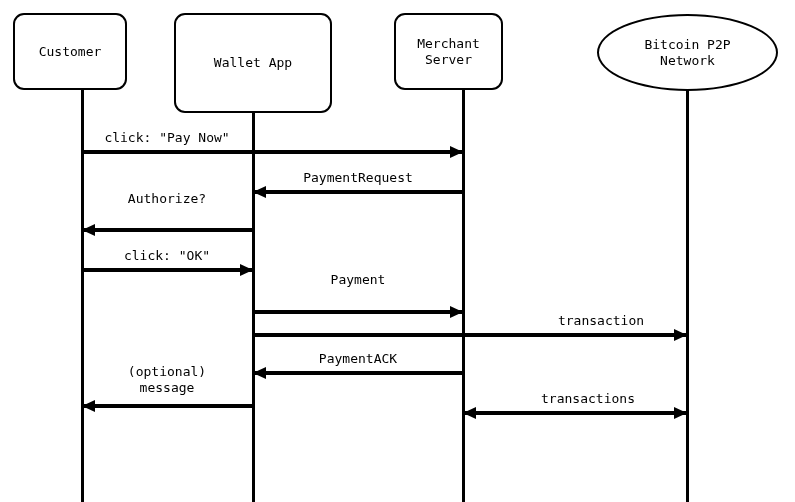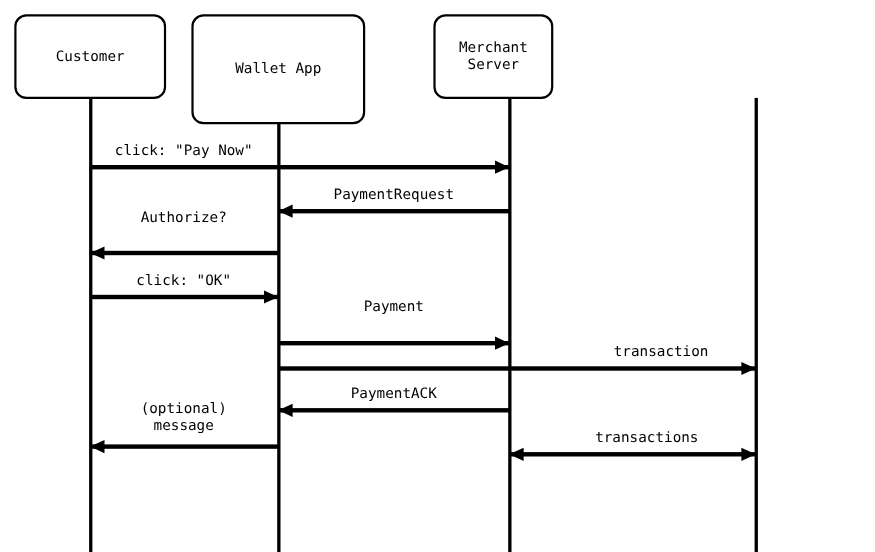--- a/index.html
+++ b/index.html
@@ -69,28 +69,32 @@
 </head>
 <body>
 
 <div class="diagram">
 
   <div class="lifeline" style="left:80.5px;  top:90px; height:412px;"></div>
   <div class="lifeline" style="left:251.5px; top:90px; height:412px;"></div>
   <div class="lifeline" style="left:461.5px; top:90px; height:412px;"></div>
   <div class="lifeline" style="left:685.5px; top:89px; height:413px;"></div>
 
-  <div class="pnode rect" style="left:13px; top:13px; width:138px; height:77px;">
+  <div class="pnode rect" style="left:13px; top:13px; width:114px; height:77px;">
     <span class="plabel">Customer</span>
   </div>
   <div class="pnode rect" style="left:174px; top:13px; width:158px; height:100px;">
     <span class="plabel">Wallet App</span>
   </div>
   <div class="pnode rect" style="left:394px; top:13px; width:109px; height:77px;">
     <span class="plabel">Merchant Server</span>
+  </div>
+  <div class="pnode ellipse" style="left:597px; top:14px; width:181px; height:77px;">
+    <span class="plabel">Bitcoin P2P
+Network</span>
   </div>
 
   <div>
     <span class="mlabel" style="left:167px; top:130px;">click: "Pay Now"</span>
     <div class="mline" style="left:82px; top:150px; width:381px;"></div>
     <div class="ahead right" style="left:450px; top:146px;"></div>
   </div>
 
   <div>
     <span class="mlabel" style="left:358px; top:170px;text-align:center;">PaymentRequest</span>

